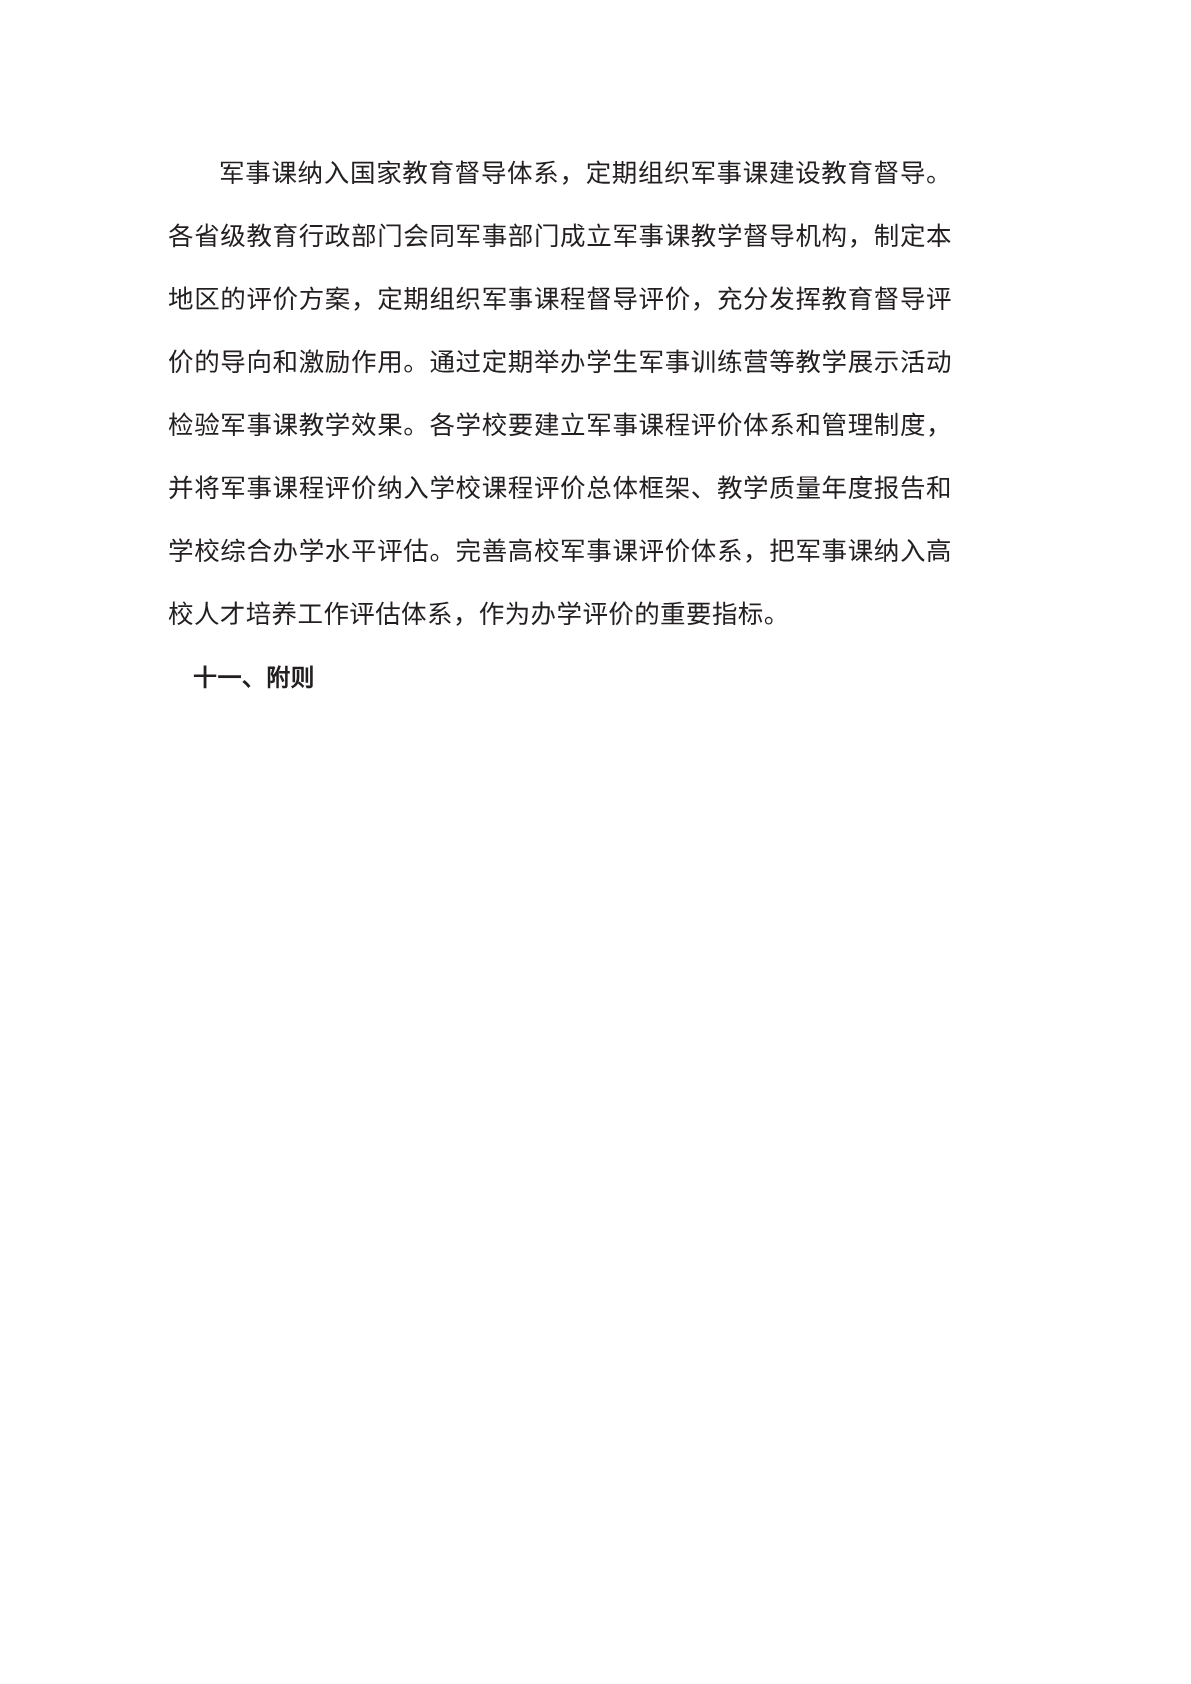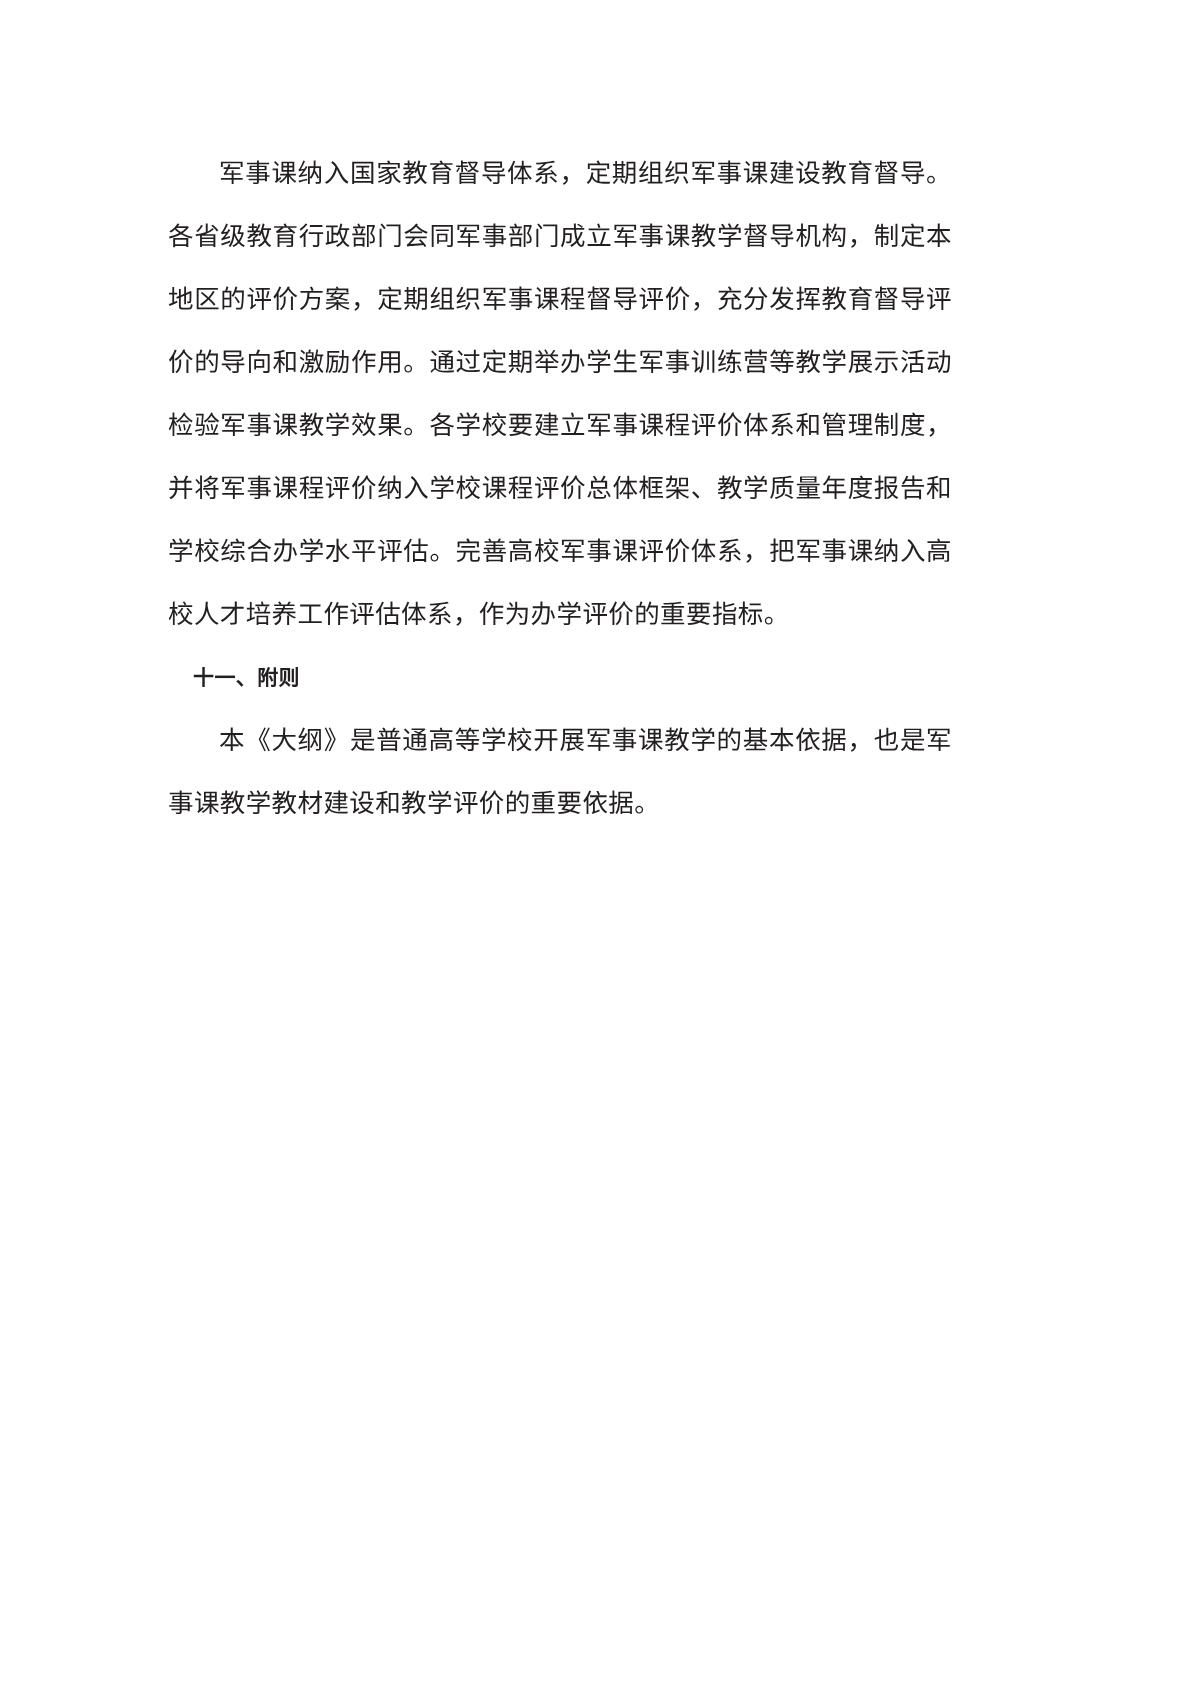--- a/index.html
+++ b/index.html
@@ -33,35 +33,34 @@
     line-height: 63px;
     letter-spacing: 0.4px;
     text-align: justify;
     text-justify: inter-ideograph;
     text-indent: 51px;
     color: #231f20;
     font-weight: 400;
   }
   h2.section-heading {
     margin: 0;
-    font-size: 21px;
+    font-size: 24px;
     line-height: 63px;
     letter-spacing: 0.4px;
     text-indent: 25px;
     font-weight: bold;
     color: #231f20;
   }
 </style>
 </head>
 <body>
 
 <div class="page">
   <div class="content">
 
     <p class="body-text">军事课纳入国家教育督导体系，定期组织军事课建设教育督导。各省级教育行政部门会同军事部门成立军事课教学督导机构，制定本地区的评价方案，定期组织军事课程督导评价，充分发挥教育督导评价的导向和激励作用。通过定期举办学生军事训练营等教学展示活动检验军事课教学效果。各学校要建立军事课程评价体系和管理制度，并将军事课程评价纳入学校课程评价总体框架、教学质量年度报告和学校综合办学水平评估。完善高校军事课评价体系，把军事课纳入高校人才培养工作评估体系，作为办学评价的重要指标。</p>
 
     <h2 class="section-heading">十一、附则</h2>
 
-    <p class="body-text">本《大纲》是普通高等学校开展军事课教学的基本依据，也是军事课教学教材建设和教学评价的重要依据。</p>
 
 
   </div>
 </div>
 
 </body></html>

